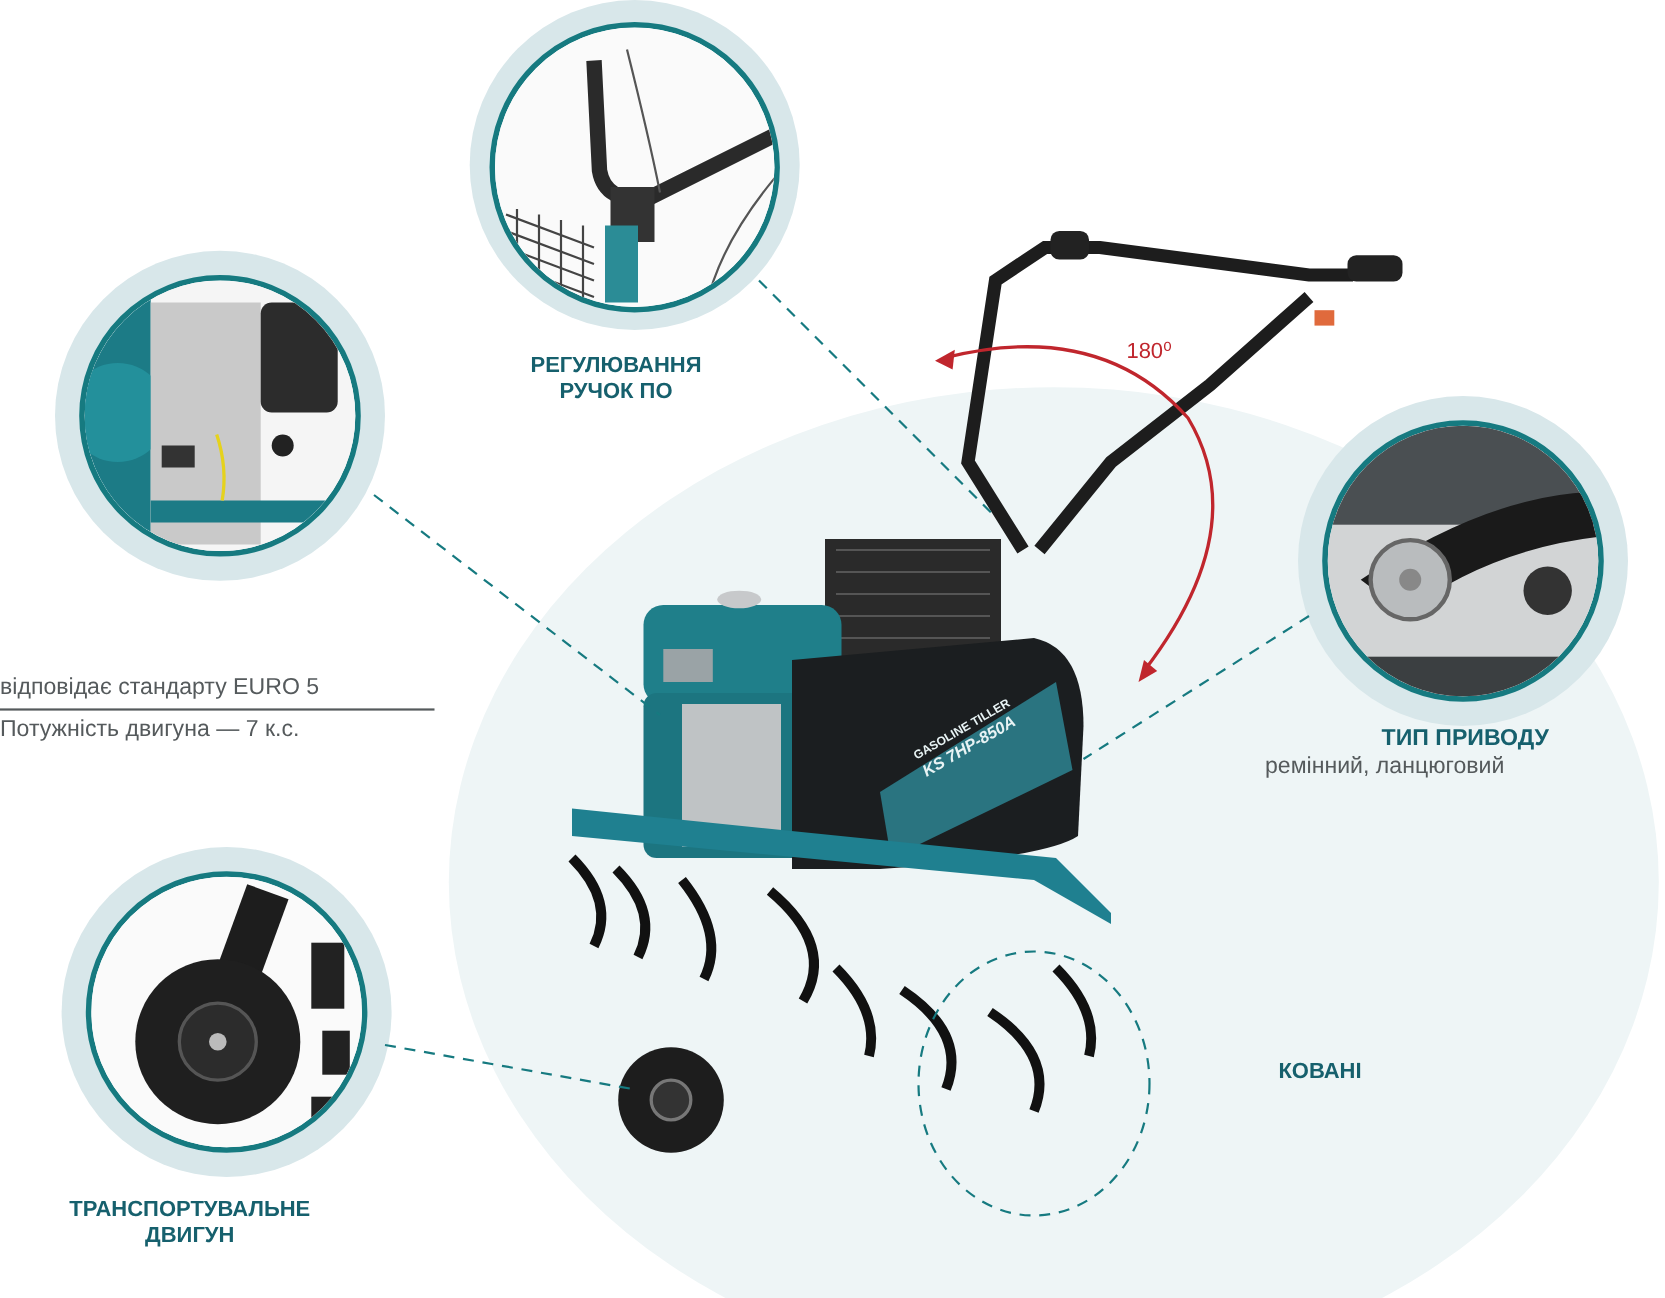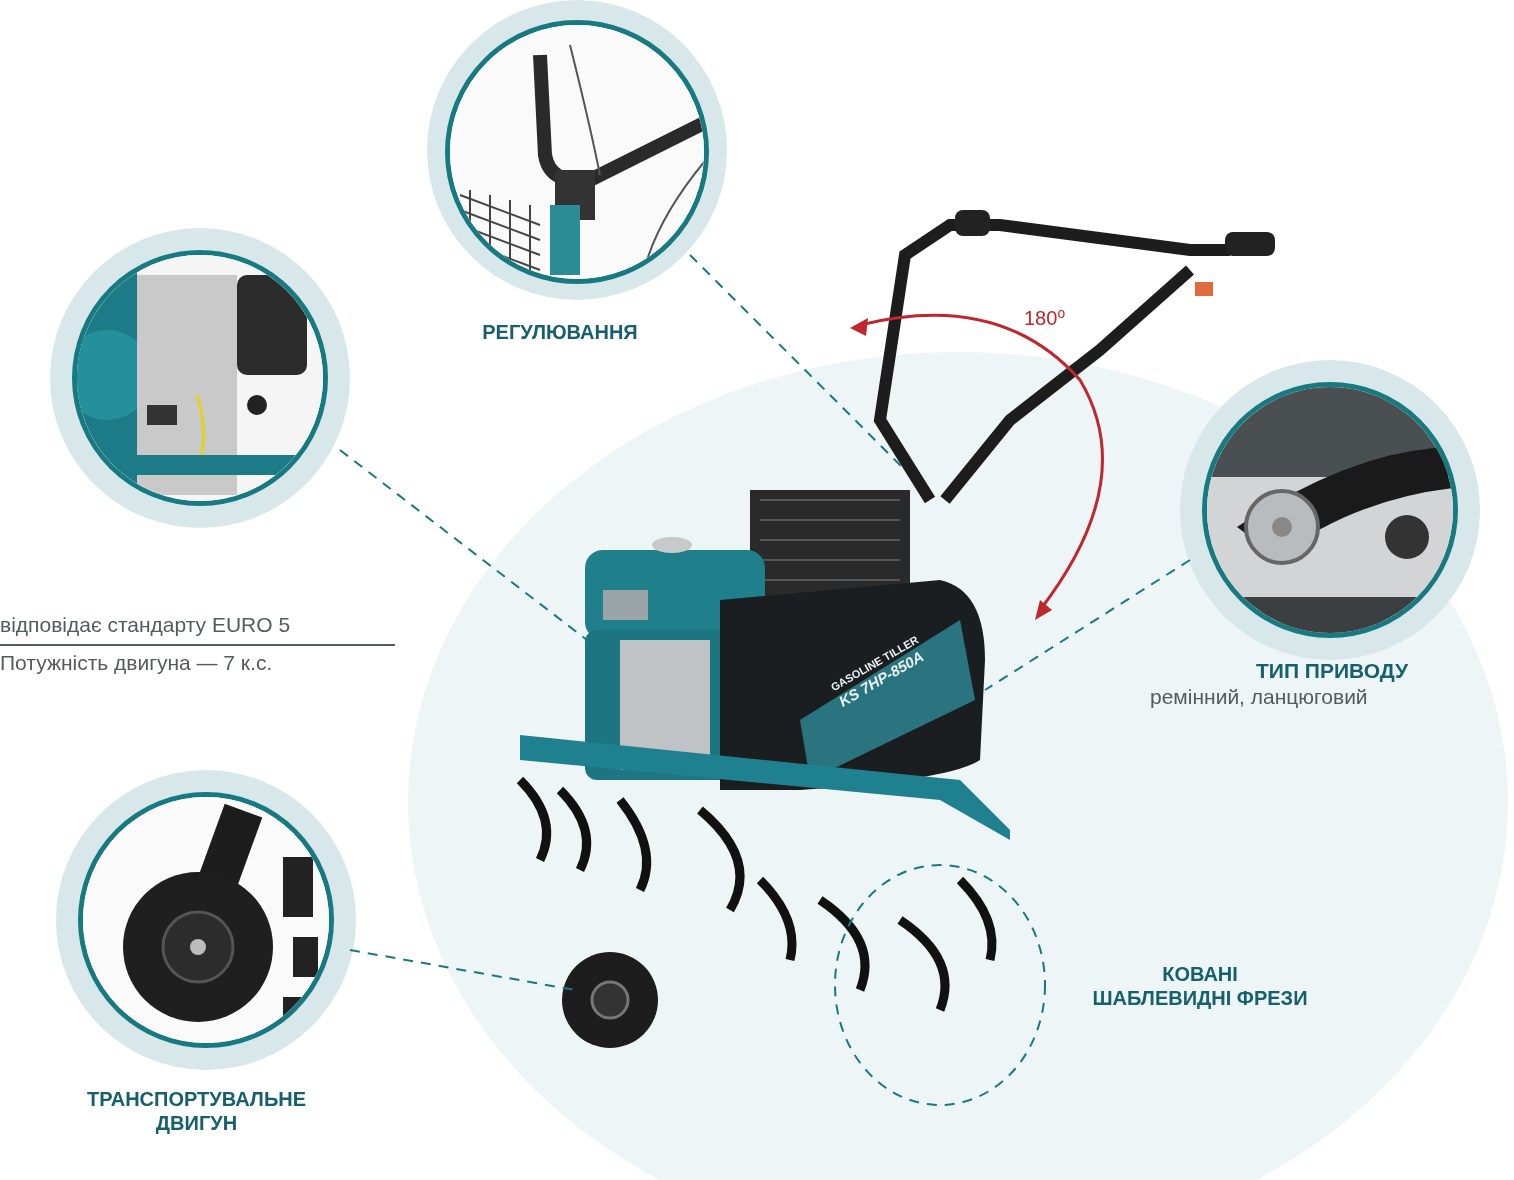--- a/index.html
+++ b/index.html
@@ -135,32 +135,32 @@
 
 <div class="deg" style="left:1024px;top:306px;">180⁰</div>
 
 <div style="position:absolute;left:830px;top:655px;transform:rotate(-30deg);color:#e8f3f4;font-size:11px;font-weight:bold;line-height:1.3;">
   <div>GASOLINE TILLER</div>
   <div style="font-size:15px;font-style:italic;">KS 7HP-850A</div>
 </div>
 
 <div class="title" style="left:400px;top:320px;width:320px;font-size:20px;">
   <div>РЕГУЛЮВАННЯ</div>
+  <div>РУЧОК ПО</div>
 </div>
 
 <div class="title" style="left:0;top:556px;width:420px;font-size:21px;">
 </div>
 <div class="sub" style="left:0;top:612px;width:420px;font-size:21px;">відповідає стандарту EURO 5</div>
 <div class="hr" style="left:0;top:644px;width:395px;"></div>
 <div class="sub" style="left:0;top:650px;width:400px;font-size:21px;">Потужність двигуна — 7 к.с.</div>
 
 <div class="title" style="left:1150px;top:658px;width:364px;font-size:21px;">ТИП ПРИВОДУ</div>
 <div class="sub" style="left:1150px;top:684px;width:364px;font-size:21px;">ремінний, ланцюговий</div>
 
 <div class="title" style="left:1040px;top:962px;width:320px;font-size:20px;">
   <div>КОВАНІ</div>
-  <div>ШАБЛЕВИДНІ ФРЕЗИ</div>
 </div>
 
-<div class="title" style="left:0;top:1087px;width:345px;font-size:20px;padding-left:24px;">
+<div class="title" style="left:0;top:1087px;width:345px;font-size:20px;">
   <div>ТРАНСПОРТУВАЛЬНЕ</div>
   <div>ДВИГУН</div>
 </div>
 
 </body></html>

